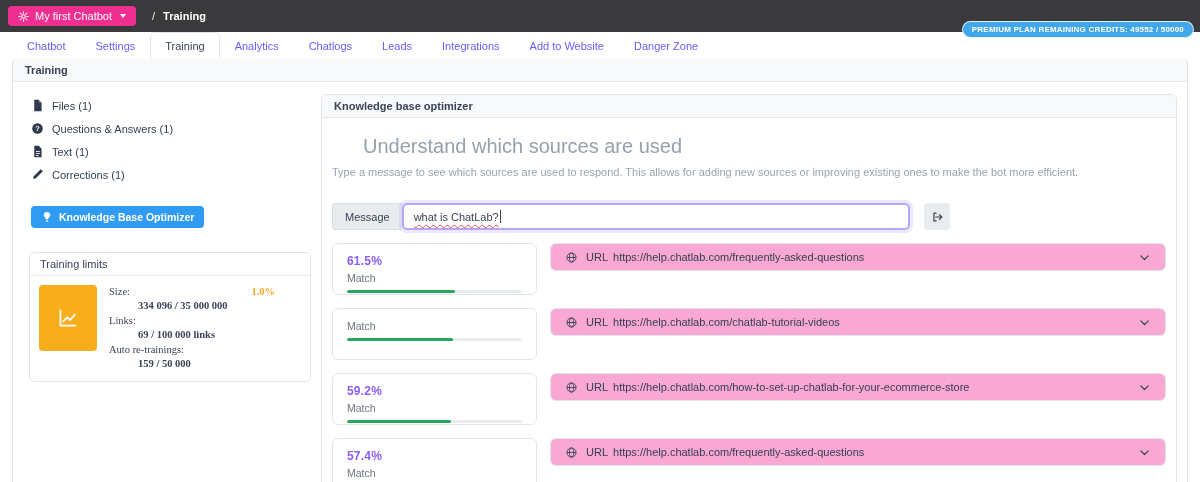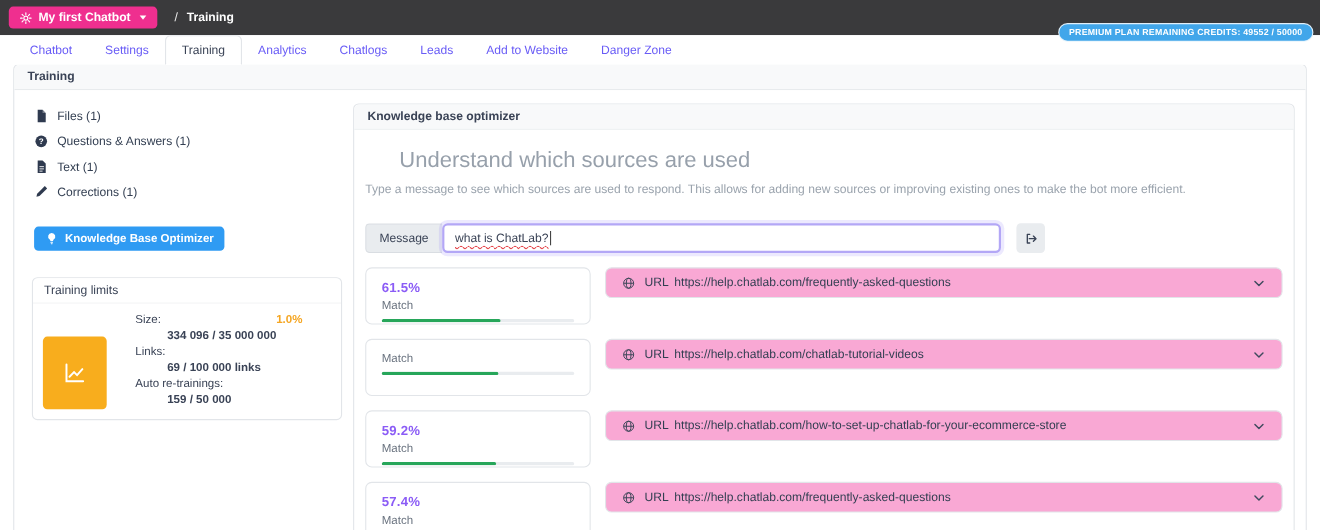--- a/index.html
+++ b/index.html
@@ -2,21 +2,21 @@
 <html><head>
 <meta charset="utf-8">
 <style>
   * { margin:0; padding:0; box-sizing:border-box; }
   html,body { width:1200px; height:482px; background:#fff; overflow:hidden;
     font-family:"Liberation Sans","DejaVu Sans",sans-serif; color:#333f52; }
 
   
   .topbar { height:32px; background:#3a3a3c; display:flex; align-items:center; padding:0 8px; position:relative; }
   .chatbot-btn { display:inline-flex; align-items:center; gap:6px; background:#ef2f8f; color:#fff;
-    border:none; border-radius:4px; padding:4px 10px; font-size:11px; font-weight:700; cursor:pointer;
+    border:none; border-radius:4px; padding:4px 10px; font-size:11px; font-weight:400; cursor:pointer;
     font-family:inherit; }
   .caret-down { width:0; height:0; border-left:3.5px solid transparent; border-right:3.5px solid transparent;
     border-top:4px solid #fff; margin-left:2px; }
   .breadcrumb { display:flex; align-items:center; gap:8px; margin-left:16px; color:#fff; font-size:11px; }
   .breadcrumb .sep { opacity:.9; }
   .breadcrumb .cur { font-weight:600; }
   .credits-badge { position:absolute; top:21px; right:6px; z-index:9; background:#41a6ea; color:#fff;
     font-size:8px; font-weight:700; letter-spacing:.2px; padding:3px 9px; border-radius:9px;
     border:1px solid rgba(255,255,255,.85); white-space:nowrap; }
 
@@ -38,21 +38,21 @@
   .sidebar { width:296px; flex:0 0 296px; }
   .side-item { display:flex; align-items:center; gap:8px; padding:5px 10px; font-size:11px; color:#333f52;
     cursor:pointer; }
   .si { width:13px; height:13px; flex:0 0 13px; }
   .kbo-btn { display:inline-flex; align-items:center; gap:6px; background:#2f9bf3; color:#fff; border:none;
     border-radius:4px; padding:5px 10px; font-size:10.5px; font-weight:600; margin:20px 0 0 10px;
     cursor:pointer; font-family:inherit; }
   .limits-card { margin:24px 6px 0 8px; border:1px solid #e2e5e9; border-radius:5px; background:#fff; }
   .limits-header { padding:5px 10px; font-size:11px; color:#3a4356; border-bottom:1px solid #e6e9ec;
     background:#fff; border-radius:5px 5px 0 0; }
-  .limits-body { display:flex; gap:26px; padding:9px; align-items:flex-end; }
+  .limits-body { display:flex; gap:12px; padding:9px; align-items:flex-start;font-family:Liberation Serif, serif; }
   .limits-tile { width:58px; height:66px; flex:0 0 58px; background:#f8ad1d; border-radius:4px;
     display:flex; align-items:center; justify-content:center; }
   .stats { flex:1; font-size:10.5px; color:#3a4356; line-height:13px; }
   .stat-label-row { display:flex; justify-content:space-between; padding-right:26px; }
   .stat-pct { color:#f5a623; font-weight:700; }
   .stat-value { font-weight:700; padding-left:29px; margin:1px 0 2px; }
 
   
   .panel { flex:1; border:1px solid #e2e5e9; border-radius:5px; margin-left:4px; margin-right:2px;
     background:#fff; min-height:404px; }
@@ -108,20 +108,21 @@
   <div class="credits-badge">PREMIUM PLAN REMAINING CREDITS: 49552 / 50000</div>
 </div>
 
 <div class="tabbar">
   <div class="tab">Chatbot</div>
   <div class="tab">Settings</div>
   <div class="tab active">Training</div>
   <div class="tab">Analytics</div>
   <div class="tab">Chatlogs</div>
   <div class="tab">Leads</div>
+  <div class="tab">Integrations</div>
   <div class="tab">Add to Website</div>
   <div class="tab">Danger Zone</div>
 </div>
 
 <div class="card">
   <div class="card-header">Training</div>
   <div class="card-body">
 
     <div class="sidebar">
       <div class="side-item">

